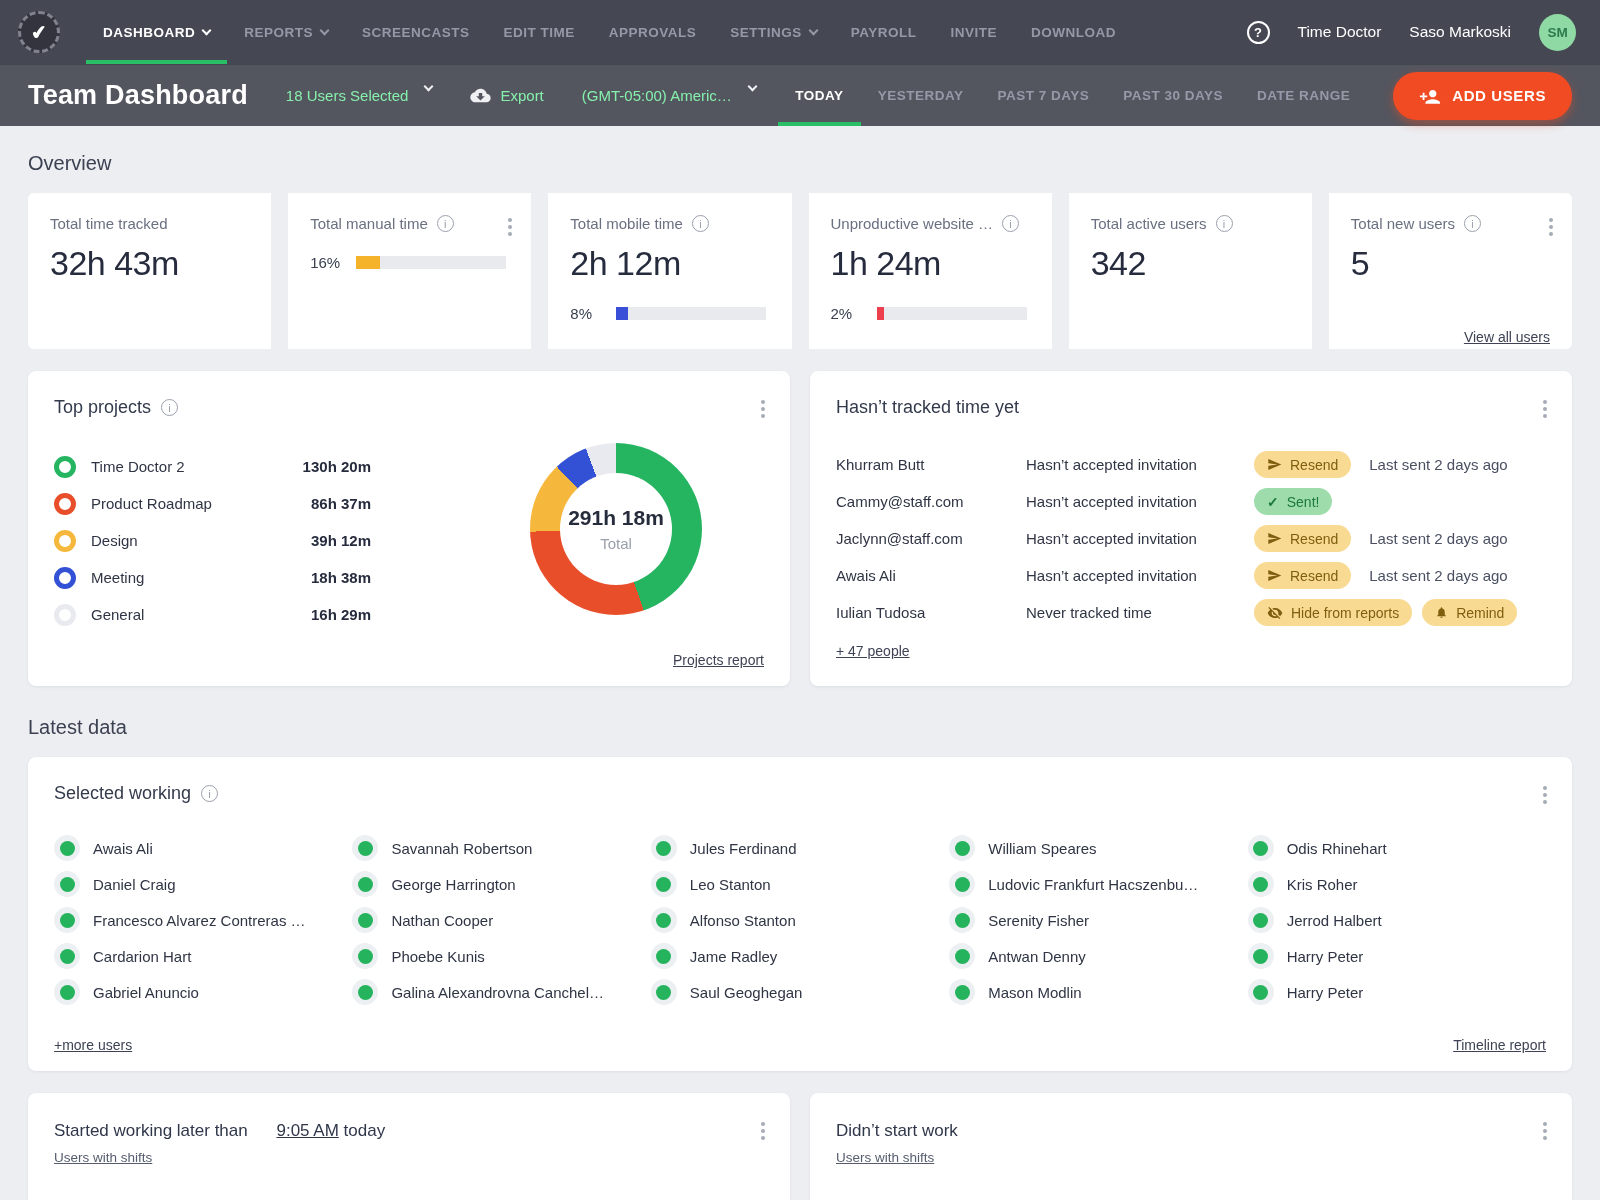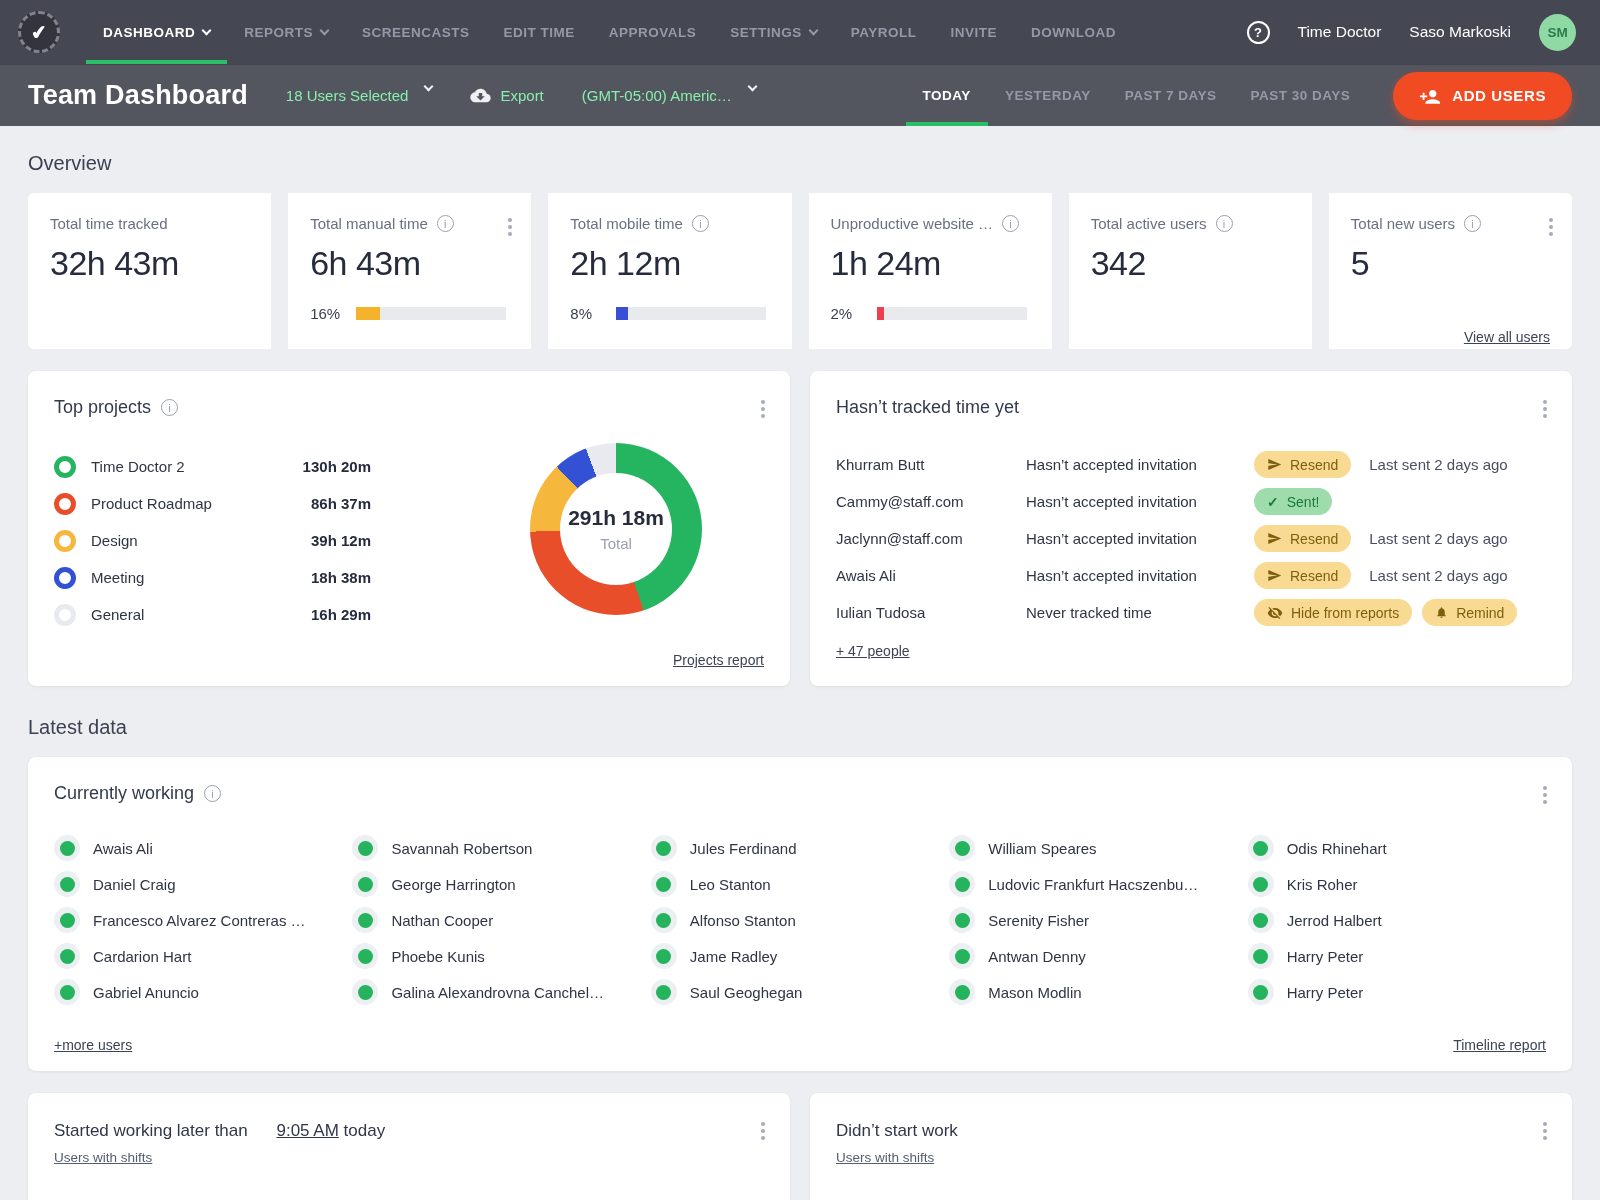--- a/index.html
+++ b/index.html
@@ -188,20 +188,23 @@
         </div>
       <div class="tab">
           <span>YESTERDAY</span>
         </div>
       <div class="tab">
           <span>PAST 7 DAYS</span>
         </div>
       <div class="tab">
           <span>PAST 30 DAYS</span>
         </div>
+      <div class="tab">
+          <span>DATE RANGE</span>
+        </div>
     </div>
     <button class="add-users">
       <svg class="icon-svg" width="22" height="17" viewBox="0 0 24 18">
           <path fill="#fff" d="M15 11c2.21 0 4-1.79 4-4s-1.79-4-4-4-4 1.79-4 4 1.79 4 4 4zm-9-2V6H4v3H1v2h3v3h2v-3h3V9H6zm9 4c-2.67 0-8 1.34-8 4v1h16v-1c0-2.66-5.33-4-8-4z"></path>
         </svg>
       <span>ADD USERS</span>
     </button>
   </div>
 
   <div class="content">
@@ -220,21 +223,20 @@
       <div class="stat-card">
         <div class="stat-label-row">
           <span>Total manual time</span>
           <i class="info"></i>
         </div>
         <div class="kebab">
             <i></i>
             <i></i>
             <i></i>
           </div>
-        <div class="stat-value">6h 43m</div>
         <div class="progress-row">
           <span class="progress-pct">16%</span>
           <div class="progress-track">
             <div class="progress-fill" style="width: 16%; background: rgb(245, 179, 44);"></div>
           </div>
         </div>
       </div>
 
       <div class="stat-card">
         <div class="stat-label-row">
@@ -415,21 +417,21 @@
         </div>
 
         <a class="more-link">+ 47 people</a>
       </div>
     </div>
 
     <div class="section-title" style="margin-top:30px;">Latest data</div>
 
     <div class="card cw-card">
       <div class="card-title-row">
-        <span class="card-title">Currently working</span>
+        <span class="card-title">Selected working</span>
         <i class="info"></i>
       </div>
       <div class="kebab card-kebab">
           <i></i>
           <i></i>
           <i></i>
         </div>
 
       <div class="cw-grid">
         <div class="cw-col">

